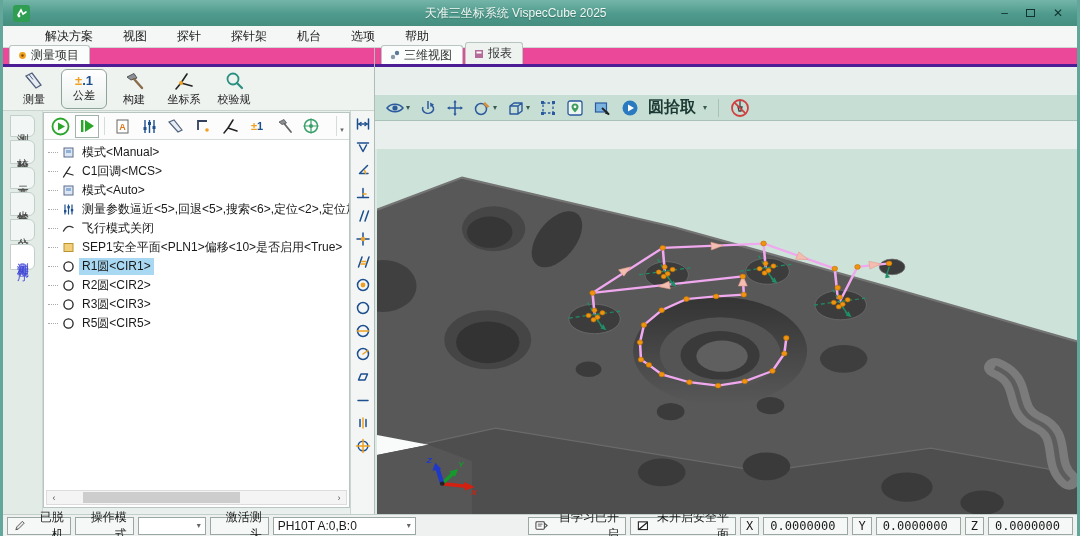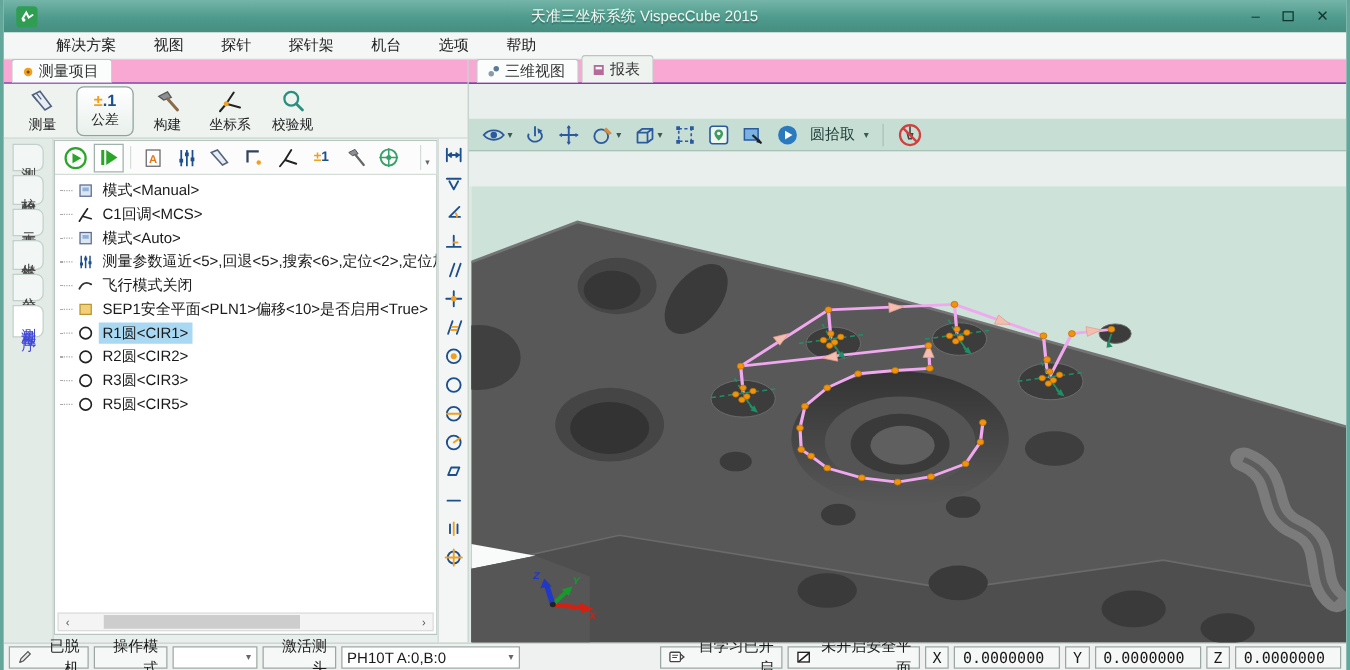--- a/index.html
+++ b/index.html
@@ -19,21 +19,21 @@
   
   .menubar { height:22px; background:#f4f7f5; border-bottom:1px solid #cdd8d2; display:flex; align-items:center; gap:26px; padding-left:40px; font-size:12px; color:#222; flex:0 0 auto; }
   .menu-item { padding:0 2px; }
 
   
   .main { flex:1; display:flex; min-height:0; }
   .left-panel { width:372px; display:flex; flex-direction:column; border-right:1px solid #aebdb7; background:#e9efec; }
   .right-panel { width:708px; display:flex; flex-direction:column; background:#e9efec;gap:28px; }
 
   
-  .tabrow { height:19px; display:flex; align-items:flex-end; padding-left:6px; background:#f9a8d4; border-bottom:1px solid #4c1d95; flex:0 0 auto; }
+  .tabrow { height:19px; display:flex; align-items:flex-end; padding-left:6px; background:#ec4899; border-bottom:3px solid #4c1d95; flex:0 0 auto; }
   .tab { display:flex; align-items:center; gap:4px; font-size:12px; color:#333; padding:2px 10px 2px 8px; border:1px solid #b9c6c0; border-bottom:none; border-radius:3px 3px 0 0; background:#eef3f0; margin-right:2px; }
   .tab.active { background:#fbfdfc; height:19px; }
 
   
   .ribbon { height:44px; background:#eef3f0; border-bottom:1px solid #c9d5cf; display:flex; align-items:center; gap:4px; padding:2px 4px 2px 8px; flex:0 0 auto; }
   .rb { width:46px; height:40px; display:flex; flex-direction:column; align-items:center; justify-content:center; gap:1px; font-size:11px; color:#222; border:1px solid transparent; border-radius:6px; }
   .rb.selected { border-color:#8fa39b; background:linear-gradient(#ffffff,#e8f0ec); }
   .pm-text { font-weight:bold; font-size:13px; line-height:13px; }
   .pm-text .o { color:#f0a020; } .pm-text .b { color:#1d4f8f; }
 
@@ -65,21 +65,21 @@
   .gdt-strip { width:24px; background:#f3f6f4; border-left:1px solid #ccd6d1; display:flex; flex-direction:column; align-items:center; padding-top:3px; gap:3px; }
   .gdt { width:20px; height:20px; display:flex; align-items:center; justify-content:center; }
   .gdt svg { stroke:#1d4f8f; stroke-width:1.5; fill:none; stroke-linecap:round; stroke-linejoin:round; }
   .gdt .or { stroke:#f0a020; }
 
   
   .view-toolbar { height:26px; background:#c7ded4; border-bottom:1px solid #a8c2b7; display:flex; align-items:center; gap:9px; padding-left:10px; flex:0 0 auto; }
   .vt-btn { display:flex; align-items:center; gap:1px; }
   .vt-caret { font-size:8px; color:#3a5a50; }
   .vt-sep { width:1px; height:18px; background:#a8c2b7; margin:0 2px; }
-  .pick-label { font-size:12px; color:#1c3a33; }
+  .pick-label { font-size:16px; color:#1c3a33;font-weight:bold; }
   .viewport { flex:1; position:relative; border-left:2px solid #dfe9e4; min-height:0; }
   .viewport svg { width:100%; height:100%; display:block; }
 
   
   .statusbar { height:22px; background:#eef1ef; border-top:1px solid #c3d0ca; display:flex; align-items:center; gap:4px; padding:0 4px; font-size:12px; color:#1a1a1a; flex:0 0 auto;text-align:right; }
   .sb-box { height:18px; border:1px solid #9aa8a2; background:#f6f8f7; display:flex; align-items:center; gap:4px; padding:0 6px; }
   .sb-select { height:18px; border:1px solid #9aa8a2; background:#ffffff; display:flex; align-items:center; justify-content:space-between; padding:0 4px; }
   .sb-caret { font-size:8px; color:#666; margin-left:6px; }
   .mono { font-family:"DejaVu Sans Mono","Liberation Mono",monospace; font-size:12px; }
   .sb-right { margin-left:auto; display:flex; gap:4px; align-items:center; }
@@ -89,21 +89,21 @@
 
 <div class="app">
 
   <div class="titlebar">
     <div class="logo">
       <svg width="12" height="12" viewBox="0 0 12 12">
           <path d="M2,8 L5,3 L7,7 L10,5" stroke="#fff" stroke-width="1.6" fill="none" stroke-linecap="round"></path>
           <circle cx="3" cy="9" r="1.4" fill="#fff"></circle>
         </svg>
     </div>
-    <div class="title-text">天准三坐标系统 VispecCube 2015</div>
+    <div class="title-text">天准三坐标系统 VispecCube 2025</div>
     <div class="win-btns">
       <span class="win-btn">–</span>
       <span class="win-btn"><span class="max-glyph"></span></span>
       <span class="win-btn">✕</span>
     </div>
   </div>
 
   <div class="menubar">
     <span class="menu-item">解决方案</span>
     <span class="menu-item">视图</span>

